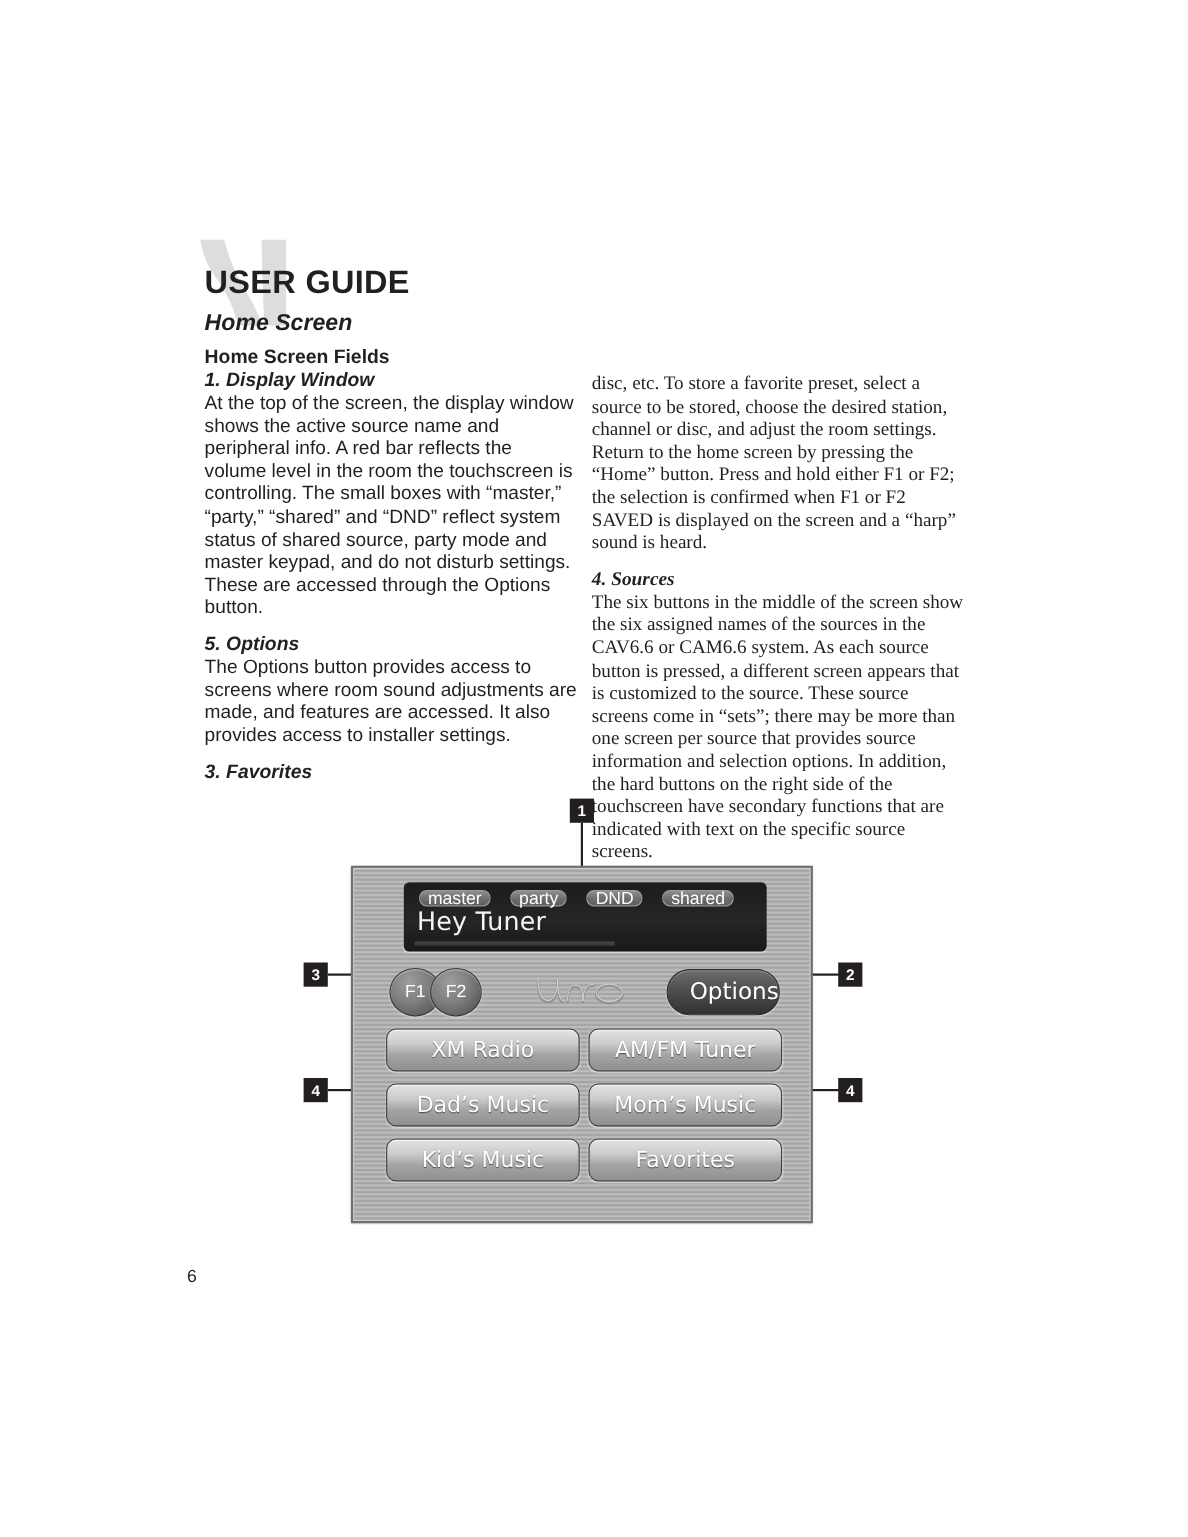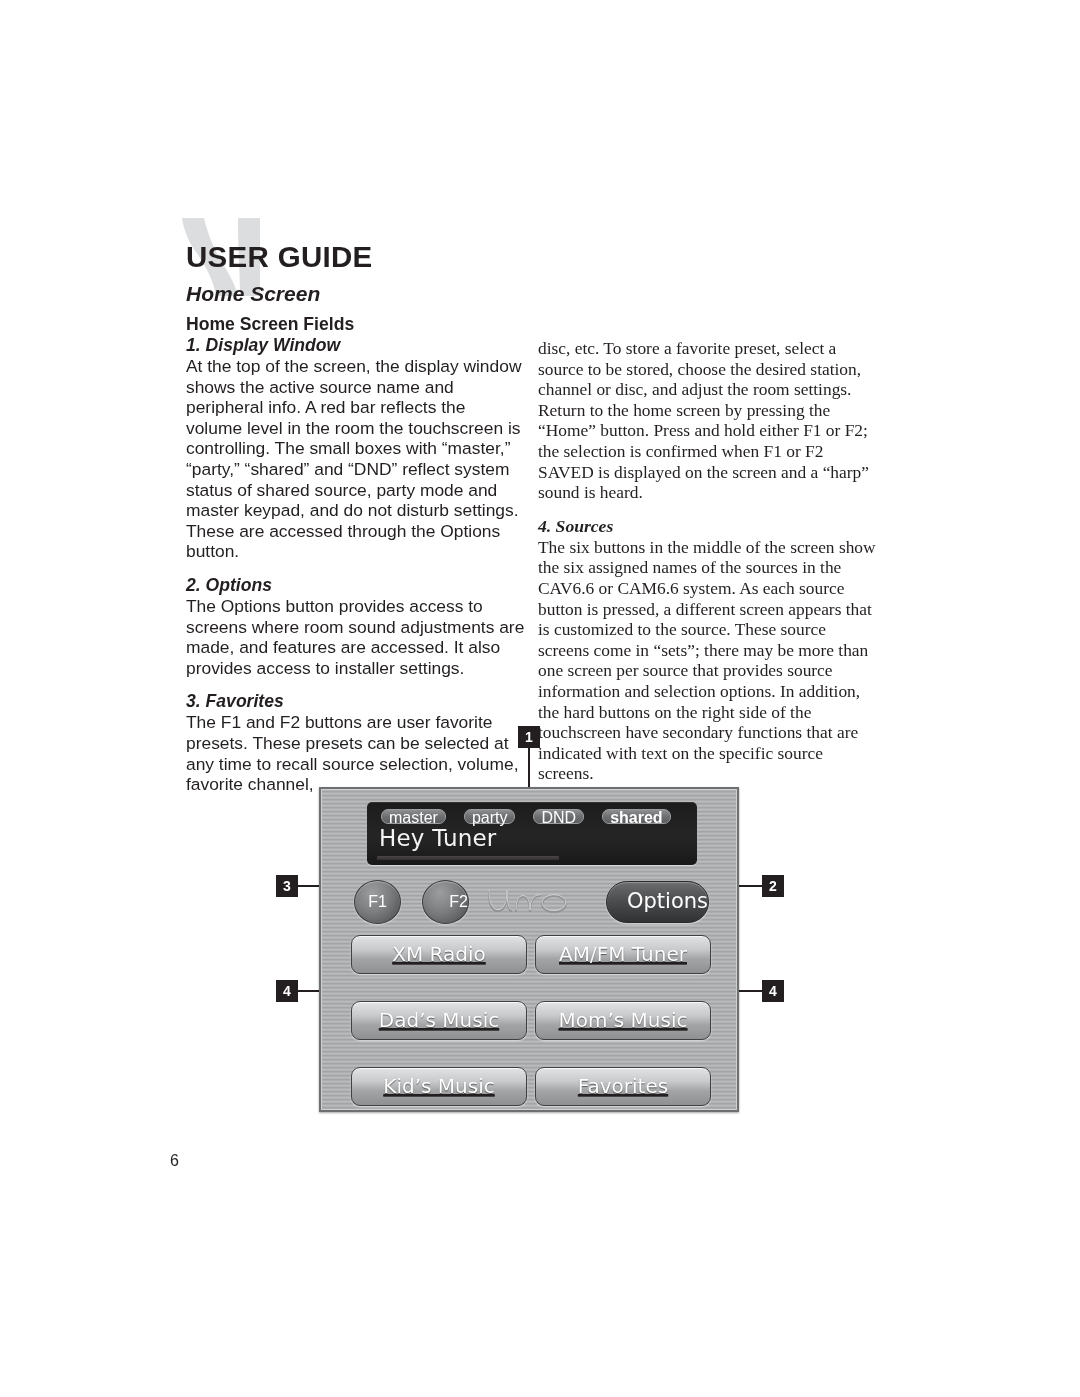--- a/index.html
+++ b/index.html
@@ -154,21 +154,21 @@
     color: #ffffff;
     font-size: 16px;
     padding: 0 7px;
     text-align: center;
     box-sizing: border-box;
     white-space: nowrap;
   }
   .badge.b0 { margin-left: 2px; }
   .badge.b1 { margin-left: 18px; }
   .badge.b2 { margin-left: 18px; }
-  .badge.b3 { margin-left: 18px; font-weight: bold; }
+  .badge.b3 { margin-left: 18px; }
 
   .now-playing {
     position: absolute;
     left: 12px;
     top: 22px;
     color: #f3f3f3;
     font-size: 23px;
     line-height: 28px;
     letter-spacing: 0.2px;
     font-family: "DejaVu Sans", sans-serif;
@@ -202,21 +202,21 @@
     border: 1.5px solid #3a3b3d;
     box-shadow: 0 1px 2px rgba(255,255,255,0.5), inset 0 1px 1px rgba(255,255,255,0.35);
     color: #ffffff;
     font-size: 16px;
     line-height: 41px;
     text-align: center;
     font-family: Liberation Sans, sans-serif;
     box-sizing: border-box;
   }
   .fkey.f1 { left: 33px; }
-  .fkey.f2 { left: 101px; text-align: right; }
+  .fkey.f2 { left: 70px; }
 
   .uno-logo {
     position: absolute;
     left: 163px;
     top: 8px;
     width: 88px;
     height: 34px;
     opacity: 0.85;
   }
   .uno-logo svg { display: block; width: 100%; height: 100%; }
@@ -240,22 +240,21 @@
   }
 
   
   .source-grid {
     position: absolute;
     left: 30px;
     top: 146px;
     width: 360px;
     display: flex;
     flex-wrap: wrap;
-    gap: 27px 8px;
-    text-decoration: underline;
+    gap: 11px 8px;
   }
   .source-btn {
     width: 176px;
     height: 39px;
     border-radius: 9px;
     background: linear-gradient(to bottom, #e2e3e5 0%, #c9cacc 36%, #a3a4a6 62%, #8f9092 100%);
     border: 1.5px solid #3f4042;
     box-shadow: 0 1px 2px rgba(255,255,255,0.6), inset 0 1px 0 rgba(255,255,255,0.75);
     color: #ffffff;
     font-size: 20px;
@@ -329,25 +328,24 @@
       <div class="user-guide">USER GUIDE</div>
       <div class="home-screen-sub">Home Screen</div>
     </div>
   </div>
 
   <div class="col col-left">
     <h3 class="sec-head">Home Screen Fields</h3>
     <h4 class="num-head">1. Display Window</h4>
     <p class="body">At the top of the screen, the display window shows the active source name and peripheral info. A red bar reflects the volume level in the room the touchscreen is controlling. The small boxes with “master,” “party,” “shared” and “DND” reflect system status of shared source, party mode and master keypad, and do not disturb settings. These are accessed through the Options button.</p>
 
-    <h4 class="num-head spaced">2. Options</h4>
+    <h4 class="num-head spaced">5. Options</h4>
     <p class="body">The Options button provides access to screens where room sound adjustments are made, and features are accessed. It also provides access to installer settings.</p>
 
     <h4 class="num-head spaced">3. Favorites</h4>
-    <p class="body">The F1 and F2 buttons are user favorite presets. These presets can be selected at any time to recall source selection, volume, favorite channel,</p>
   </div>
 
   <div class="col col-right">
     <p class="body">disc, etc. To store a favorite preset, select a source to be stored, choose the desired station, channel or disc, and adjust the room settings. Return to the home screen by pressing the “Home” button. Press and hold either F1 or F2; the selection is confirmed when F1 or F2 SAVED is displayed on the screen and a “harp” sound is heard.</p>
 
     <h4 class="num-head spaced">4. Sources</h4>
     <p class="body">The six buttons in the middle of the screen show the six assigned names of the sources in the CAV6.6 or CAM6.6 system. As each source button is pressed, a different screen appears that is customized to the source. These source screens come in “sets”; there may be more than one screen per source that provides source information and selection options. In addition, the hard buttons on the right side of the touchscreen have secondary functions that are indicated with text on the specific source screens.</p>
   </div>
 
   <div id="device-figure">

